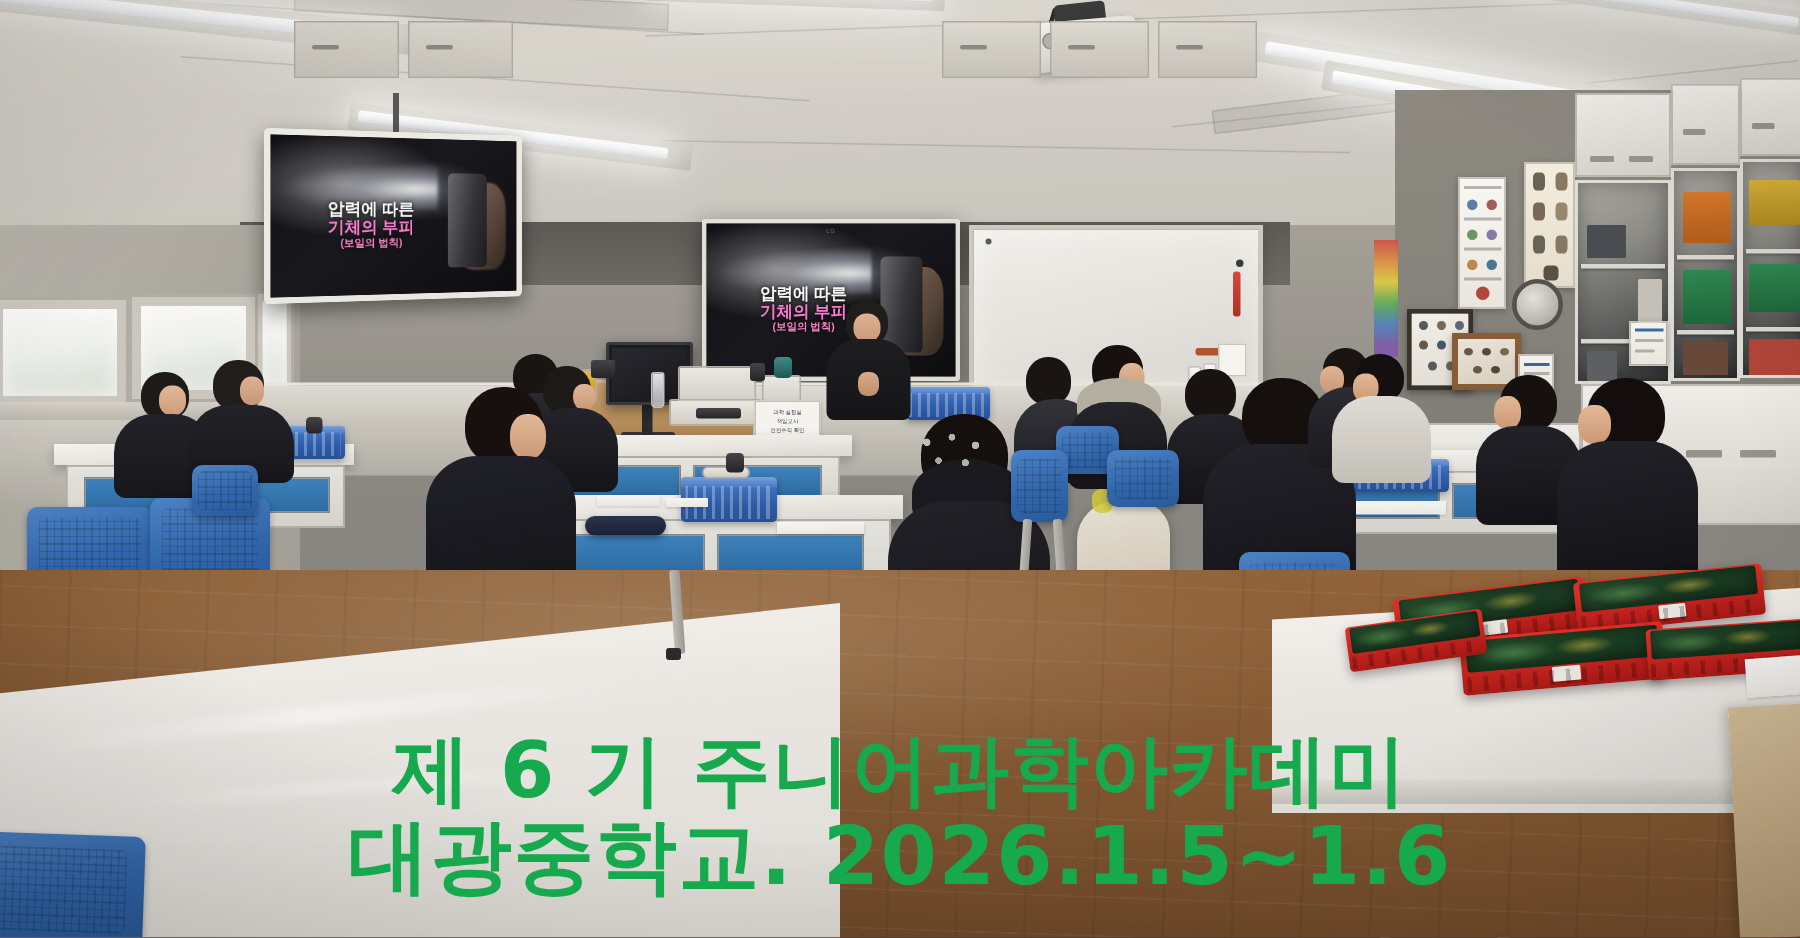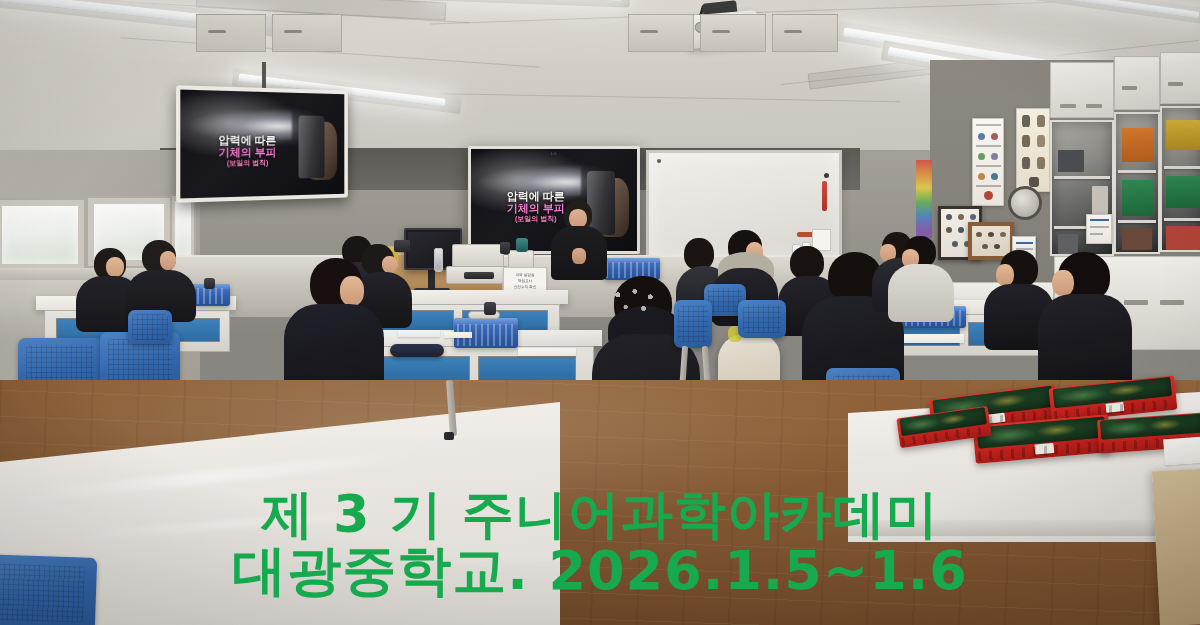--- a/index.html
+++ b/index.html
@@ -945,17 +945,17 @@
        clip-path:polygon(0% 28%, 100% 0%, 100% 100%, 0% 100%);"></div>
   <div class="fg-sheen" style="left:20px;top:470px;width:400px;height:12px;transform:rotate(-6deg);"></div>
   <div class="fg-sheen" style="left:80px;top:520px;width:300px;height:9px;transform:rotate(-4deg);opacity:.7;"></div>
 
   <div class="chair-back" style="left:-24px;top:556px;width:120px;height:74px;transform:rotate(2deg);"></div>
 
   <div class="warm"></div>
   <div class="grade"></div>
 
   <div class="caption">
-    <div class="cap-l1" style="color: rgb(23, 169, 77);">제 3 기 주니어과학아카데미</div>
+    <div class="cap-l1" style="color: rgb(23, 169, 77);">제 6 기 주니어과학아카데미</div>
     <div class="cap-l2" style="color: rgb(23, 169, 77);">대광중학교. 2026.1.5~1.6</div>
   </div>
 
 </div>
 
 </body></html>

